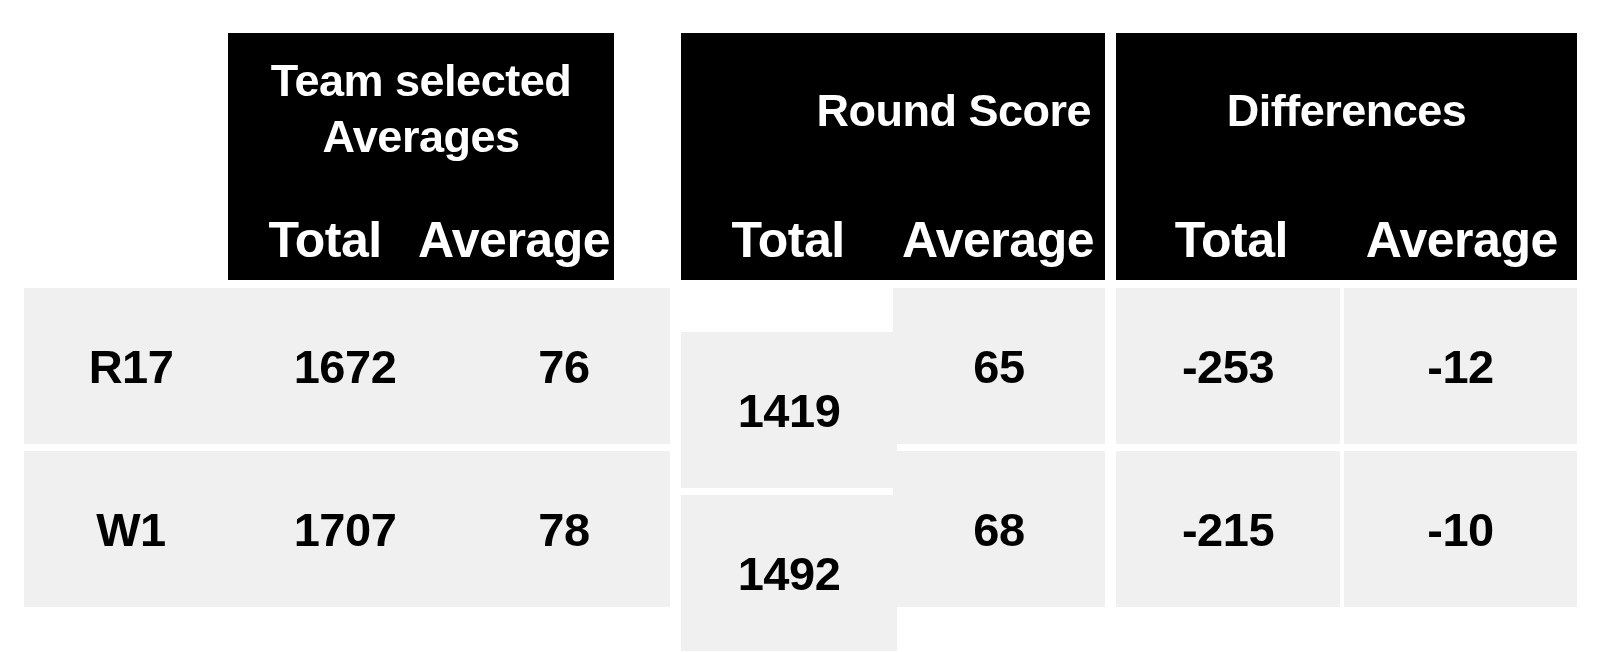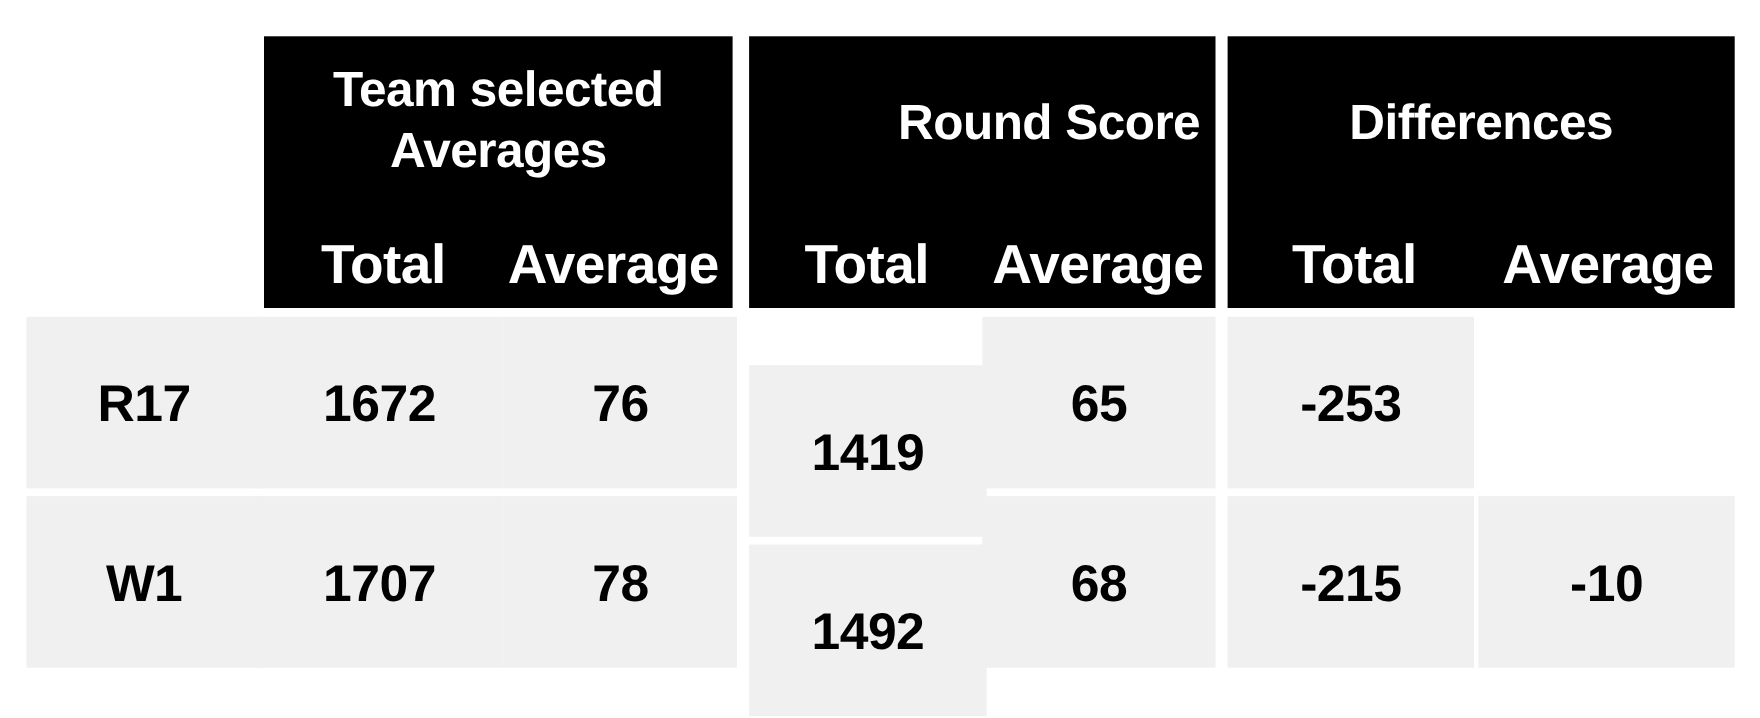--- a/index.html
+++ b/index.html
@@ -33,21 +33,21 @@
   }
 
   .hdr-group {
     position: absolute;
     top: 0;
     height: 247px;
     background: #000000;
     box-sizing: border-box;
   }
 
-  .hdr-group.g1 { left: 240px;  width: 426px; }
+  .hdr-group.g1 { left: 228px;  width: 386px; }
   .hdr-group.g2 { left: 681px;  width: 424px; }
   .hdr-group.g3 { left: 1116px; width: 461px; }
 
   .hdr-title {
     position: absolute;
     left: 0;
     width: 100%;
     color: #ffffff;
     font-weight: bold;
     font-size: 45px;
@@ -153,20 +153,21 @@
 
   </div>
 
   <div class="row r1">
     <div class="cell c-label">R17</div>
     <div class="cell c-g1a">1672</div>
     <div class="cell c-g1b">76</div>
     <div class="cell c-g2a">1419</div>
     <div class="cell c-g2b">65</div>
     <div class="cell c-g3a">-253</div>
+    <div class="cell c-g3b">-12</div>
   </div>
 
   <div class="row r2">
     <div class="cell c-label">W1</div>
     <div class="cell c-g1a">1707</div>
     <div class="cell c-g1b">78</div>
     <div class="cell c-g2a">1492</div>
     <div class="cell c-g2b">68</div>
     <div class="cell c-g3a">-215</div>
     <div class="cell c-g3b">-10</div>

